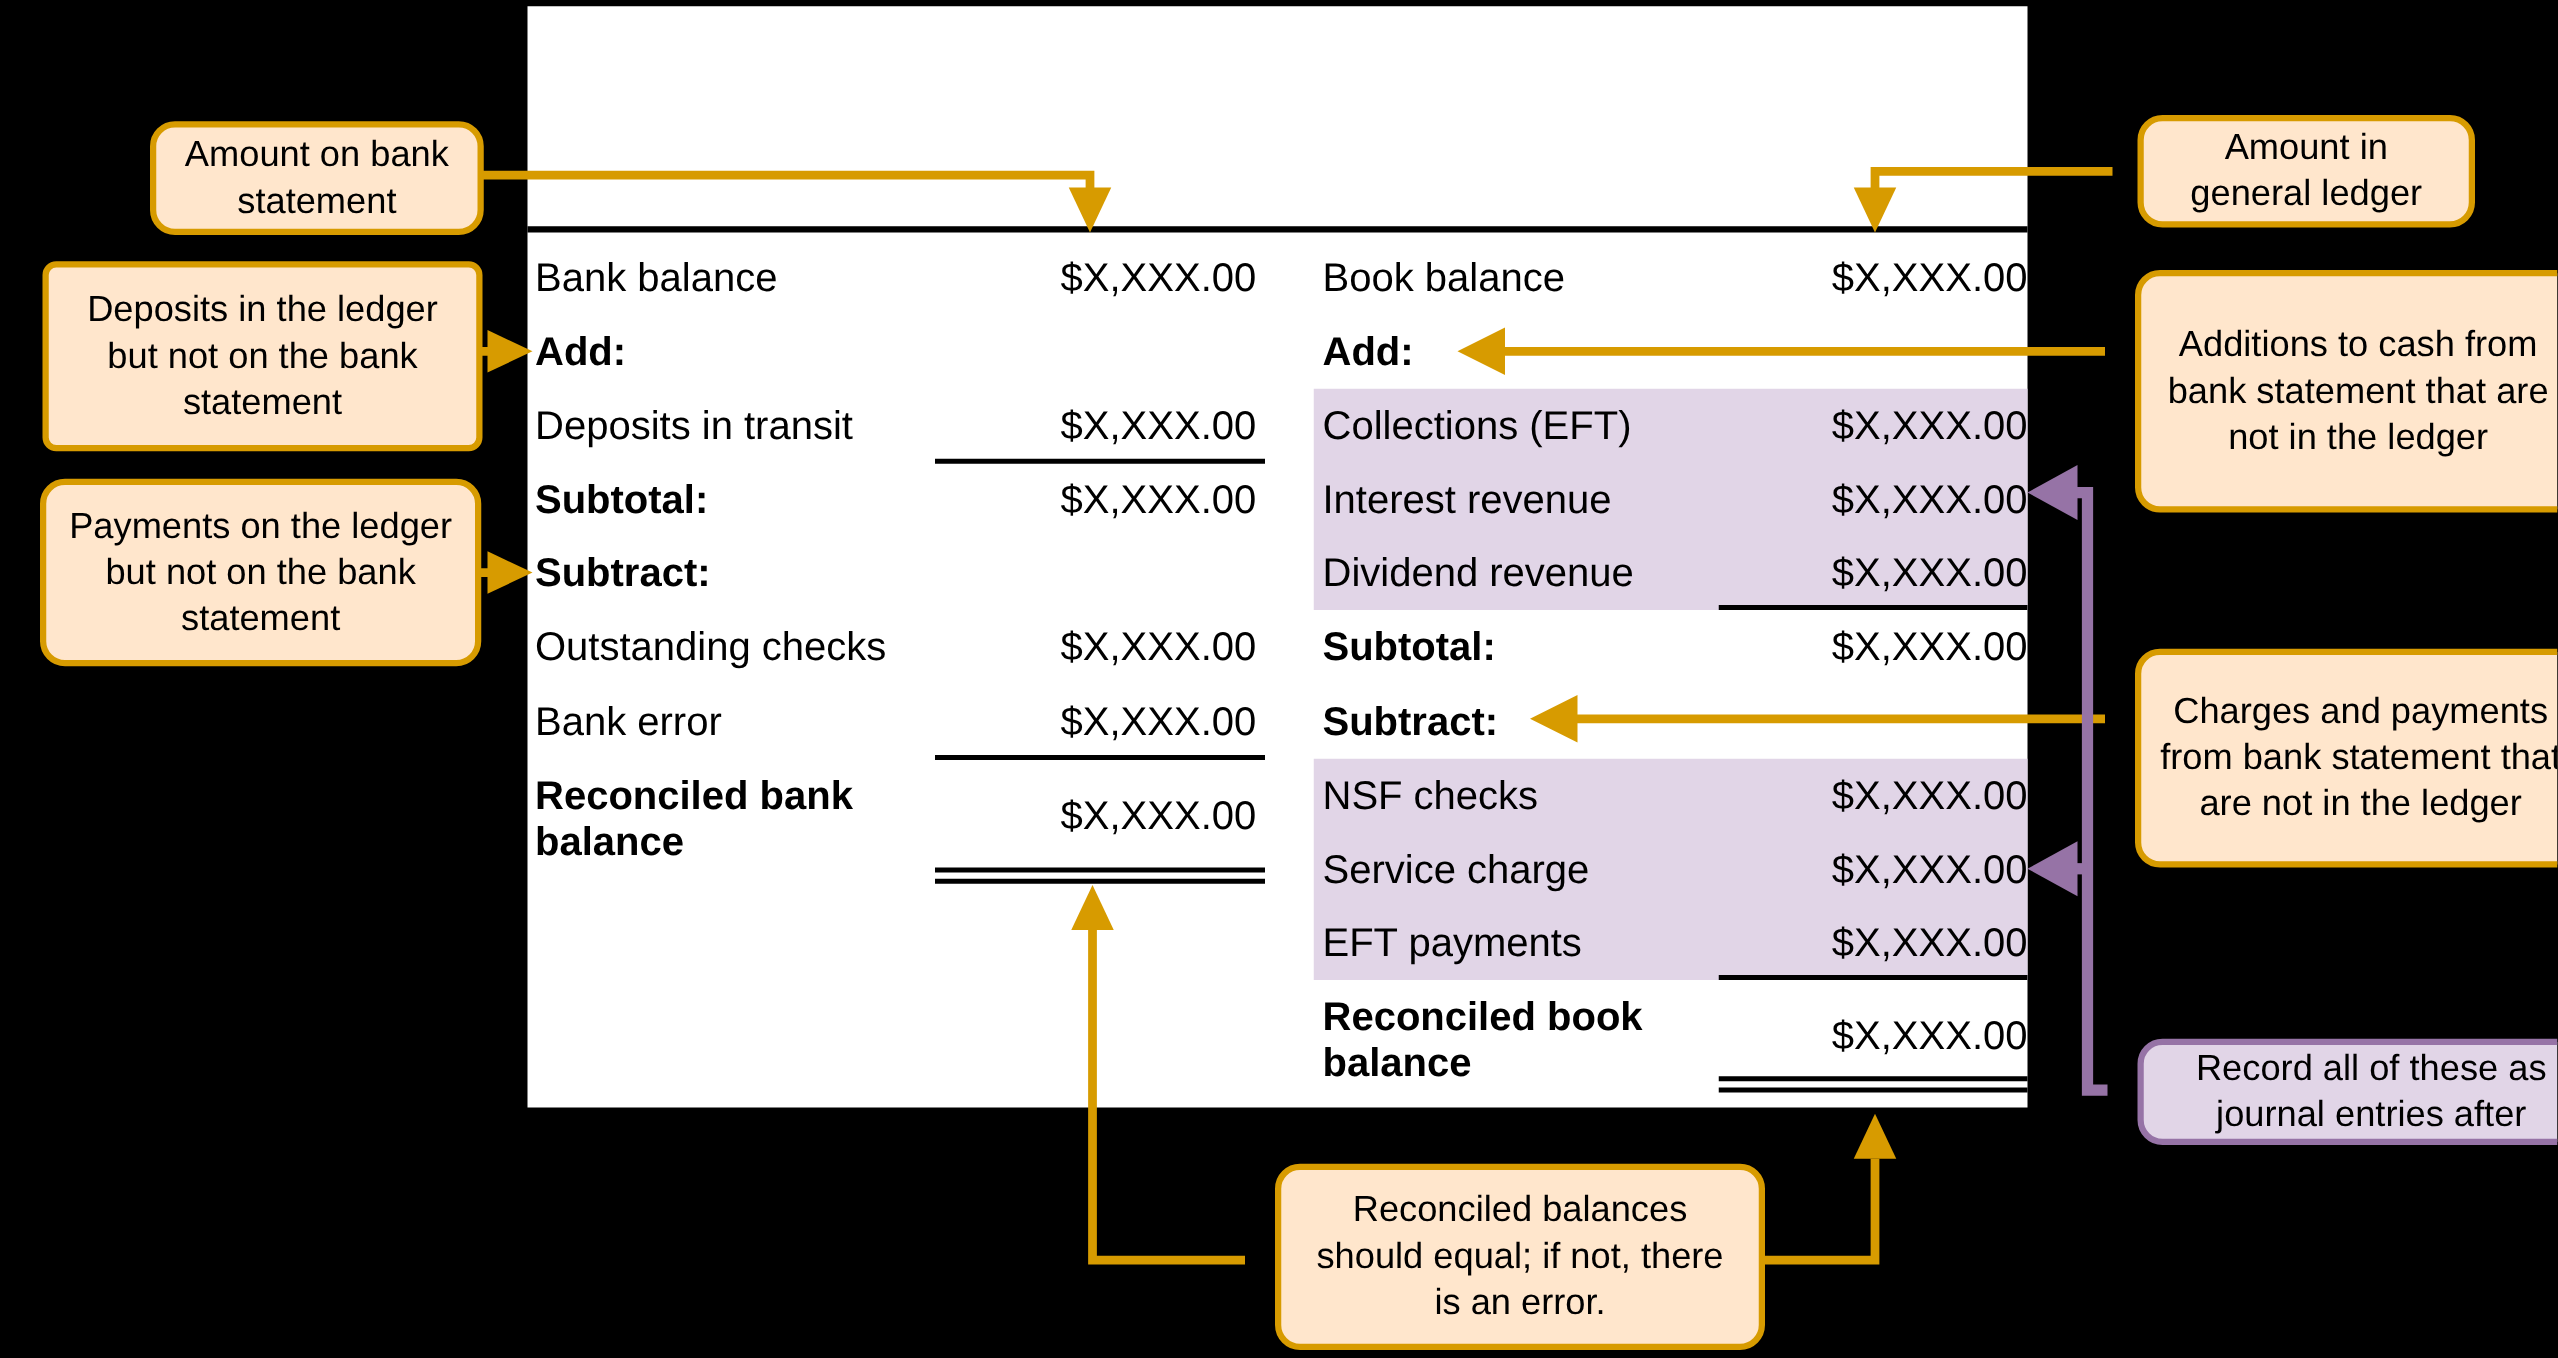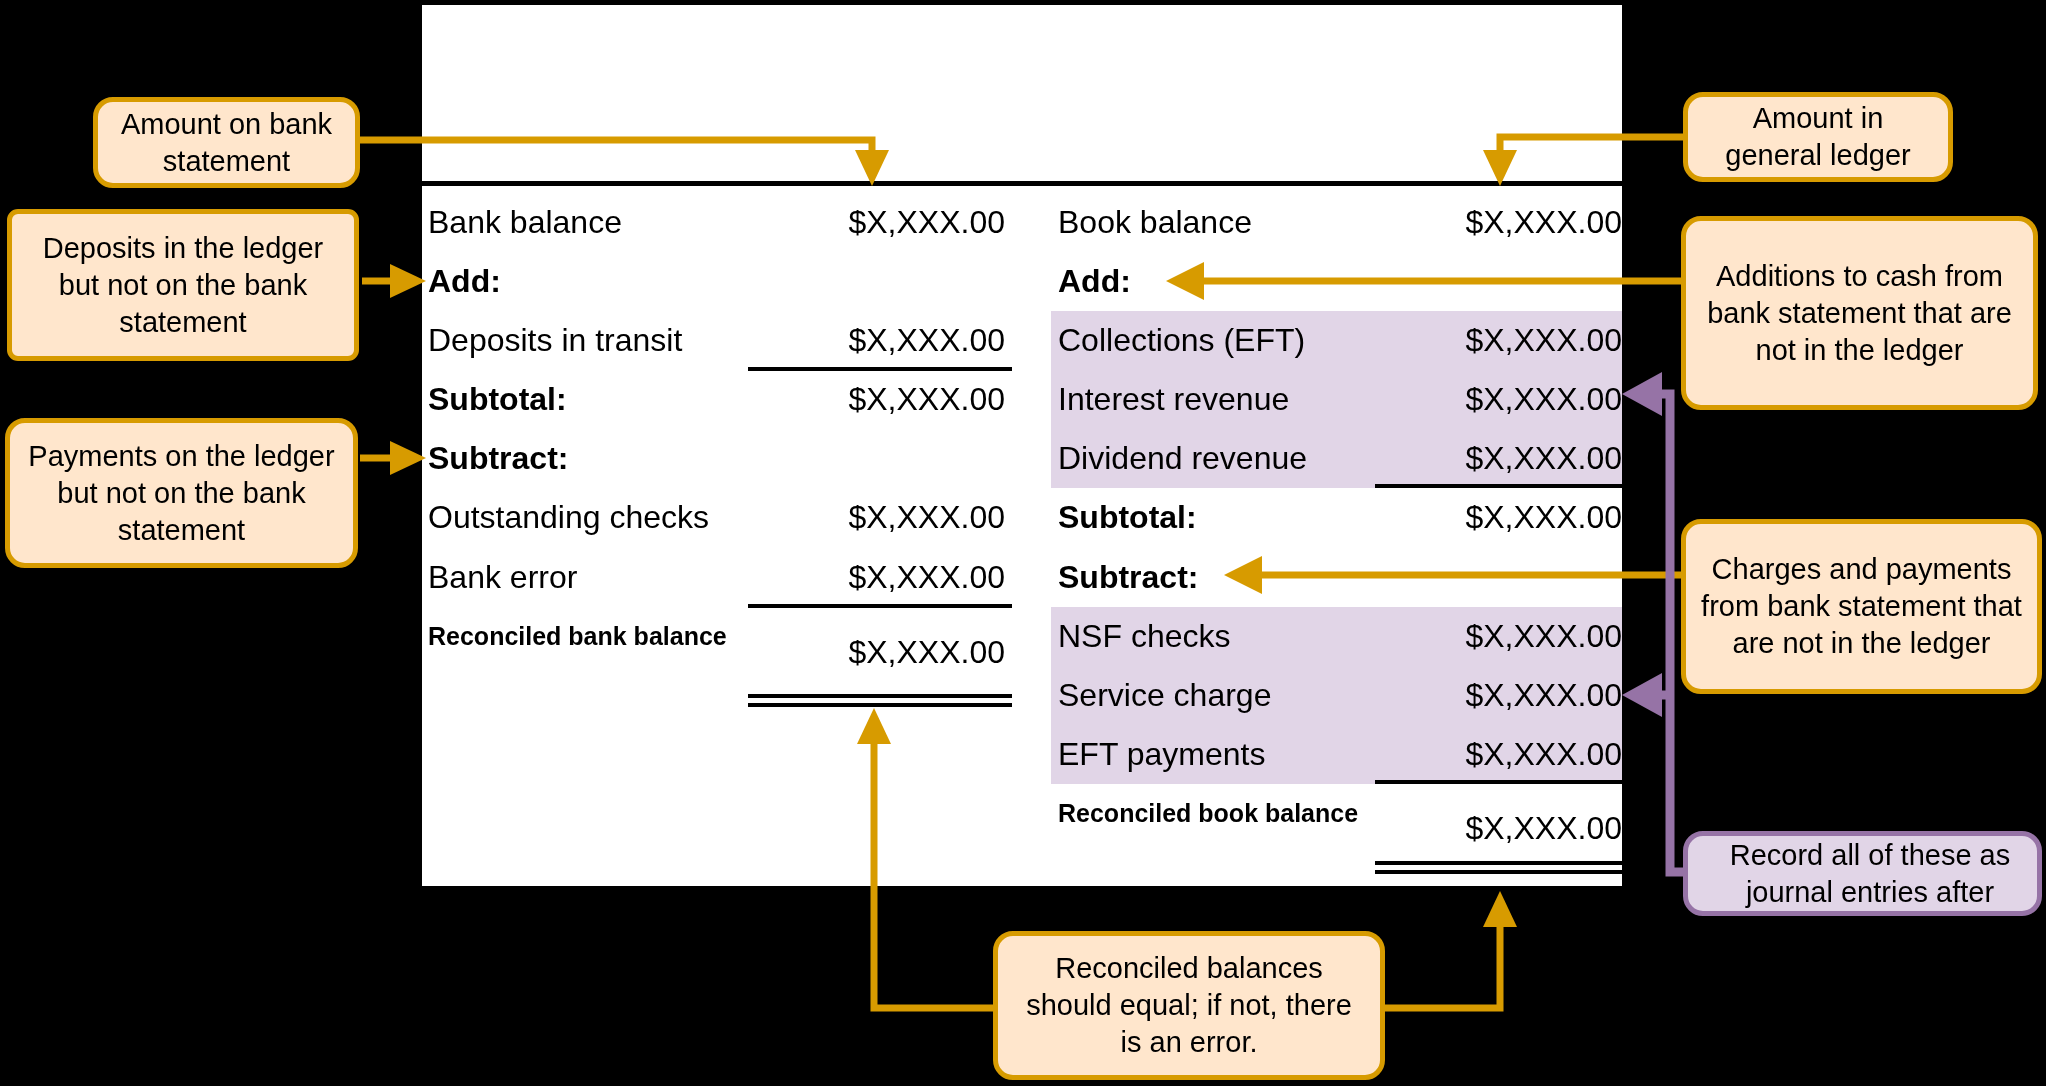--- a/index.html
+++ b/index.html
@@ -8,28 +8,28 @@
   .doc{position:absolute;left:422px;top:5px;width:1200px;height:881px;background:#fff;}
   .doc-header{position:absolute;left:422px;top:28px;width:1200px;text-align:center;
               font-size:31px;line-height:40px;}
   .sep{position:absolute;left:422px;top:181px;width:1200px;height:5px;background:#000;}
   .hl{position:absolute;left:1051px;width:571px;height:177px;}
   .row{position:absolute;font-size:32px;line-height:40px;white-space:nowrap;}
   .row .lbl{position:absolute;left:0;top:0;}
   .row .val{position:absolute;right:0;top:0;text-align:right;}
   .b{font-weight:bold;}
   .uline{position:absolute;background:#000;height:4px;}
-  .lbl2{position:absolute;font-size:25px;line-height:37px;font-weight:bold;}
+  .lbl2{position:absolute;font-size:32px;line-height:37px;font-weight:bold;}
   .val2{position:absolute;font-size:32px;line-height:40px;text-align:right;}
   .callout{position:absolute;box-sizing:border-box;border:5px solid #D79B00;background:#FFE6CC;
            border-radius:20px;display:flex;align-items:center;justify-content:center;
            text-align:center;font-size:29px;line-height:37px;padding:4px 14px;}
   .callout.purple{border-color:#9673A6;background:#E1D5E7;}
   svg.connectors{position:absolute;left:0;top:0;z-index:5;}
-  .callout{z-index:6;}
+  .callout{z-index:6;margin-left:27px;}
 </style>
 </head>
 <body>
 
 <div class="canvas">
 
   <div class="doc"></div>
 
   <div class="hl" style="top:311px;background:#E1D5E7;"></div>
   <div class="hl" style="top:607px;background:#E1D5E7;"></div>
@@ -142,20 +142,20 @@
       <path d="M 1670 695 H 1660"></path>
     </g>
     <g fill="#9673A6" stroke="none">
       <polygon points="1622,394 1662,372 1662,416"></polygon>
       <polygon points="1622,695 1662,673 1662,717"></polygon>
     </g>
   </svg>
 
   <div class="callout" style="left:93px;top:97px;width:267px;height:91px;">Amount on bank statement</div>
   <div class="callout" style="left:7px;top:209px;width:352px;height:152px;border-radius:11px;">Deposits in the ledger but not on the bank statement</div>
-  <div class="callout" style="left:5px;top:418px;width:353px;height:150px;">Payments on the ledger but not on the bank statement</div>
+  <div class="callout" style="left:5px;top:383px;width:353px;height:150px;">Payments on the ledger but not on the bank statement</div>
   <div class="callout" style="left:1681px;top:216px;width:357px;height:194px;">Additions to cash from bank statement that are not in the ledger</div>
   <div class="callout" style="left:1683px;top:92px;width:270px;height:90px;">Amount in general ledger</div>
   <div class="callout" style="left:1681px;top:519px;width:361px;height:175px;">Charges and payments from bank statement that are not in the ledger</div>
   <div class="callout purple" style="left:1683px;top:831px;width:359px;height:85px;padding-left:29px;">Record all of these as journal entries after</div>
   <div class="callout" style="left:993px;top:931px;width:392px;height:149px;">Reconciled balances should equal; if not, there is an error.</div>
 
 </div>
 
 </body></html>

